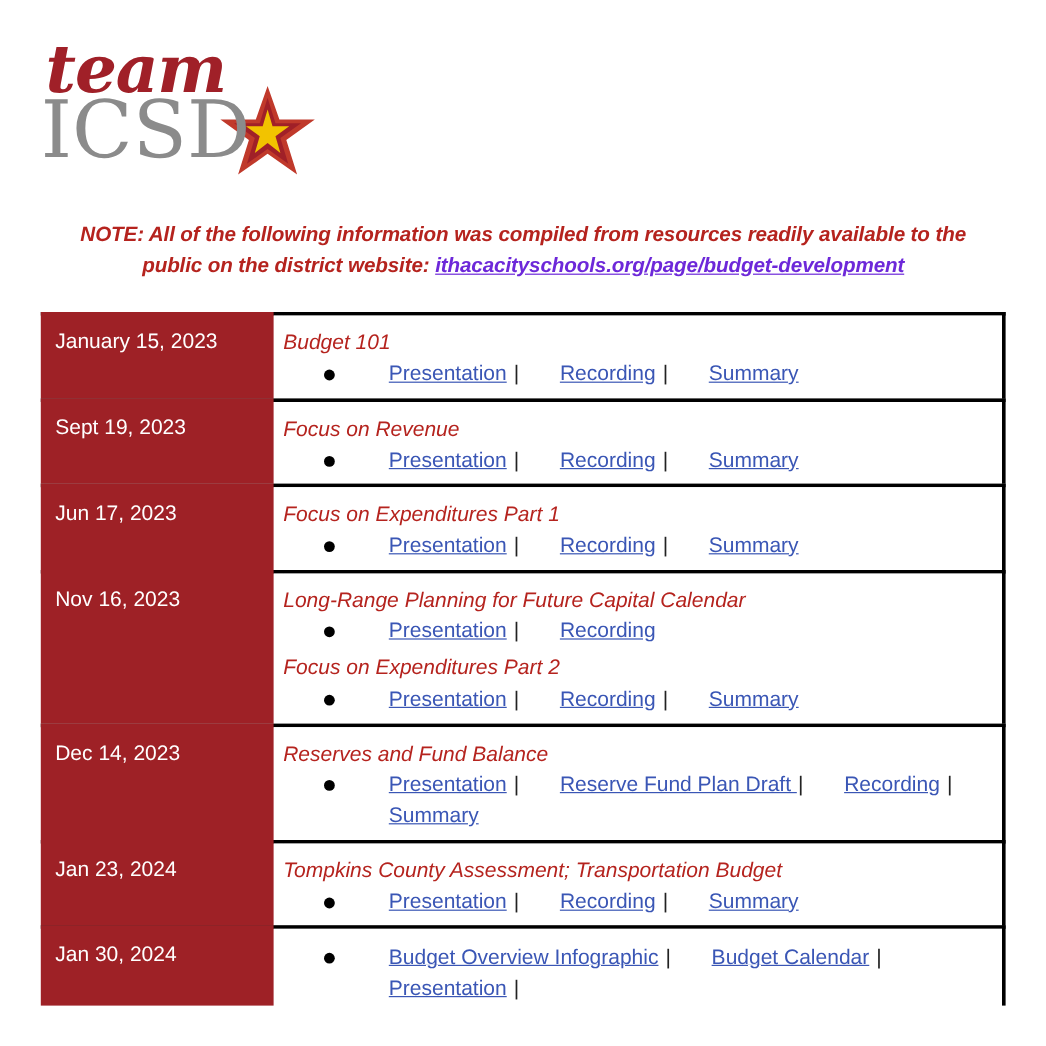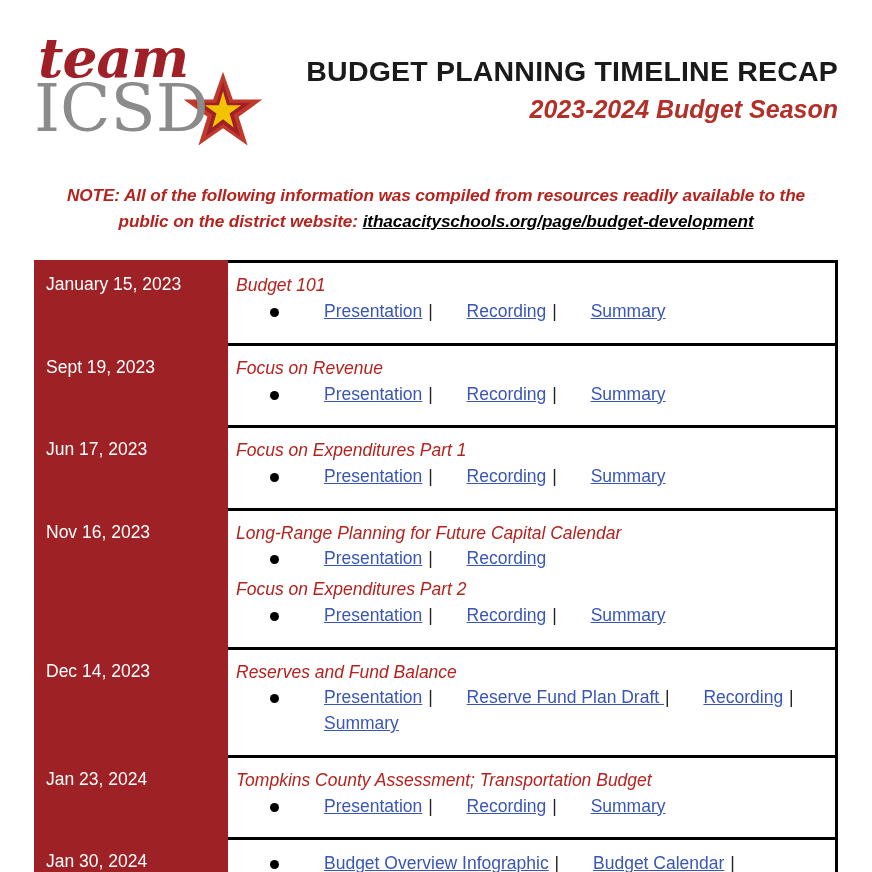--- a/index.html
+++ b/index.html
@@ -92,21 +92,21 @@
     text-align: center;
     font-family: "Liberation Sans", sans-serif;
     font-style: italic;
     font-weight: bold;
     font-size: 17.2px;
     line-height: 1.52;
     color: #b5231e;
     letter-spacing: -0.1px;
   }
   .note-link {
-    color: #000000;
+    color: #6d28d9;
     text-decoration: underline;
     font-style: italic;
     font-weight: bold;
     white-space: nowrap;
   }
 
   
   .table-wrap {
     margin: 26px 34px 0 34px;
     width: 804px;
@@ -130,21 +130,21 @@
     margin-top: -3px;
     position: relative;
     z-index: 2;
   }
   .gap-cell {
     flex: 0 0 8px;
     background: #ffffff;
   }
   .content-cell {
     flex: 1 1 auto;
-    padding: 11px 8px 12px 0px;
+    padding: 11px 8px 1px 0px;
     background: #ffffff;
   }
   .topic {
     font-family: "Liberation Sans", sans-serif;
     font-style: italic;
     font-size: 17.5px;
     color: #b5231e;
     line-height: 1.3;
     margin: 0 0 2px 0;
   }
@@ -192,24 +192,20 @@
     <div class="logo">
       <svg class="logo-star" viewBox="0 0 100 100">
         <polygon points="50,2 62,36 98,36 69,57 80,92 50,71 20,92 31,57 2,36 38,36" fill="#c0392b"></polygon>
         <polygon points="50,14 58,40 84,40 63,55 71,81 50,66 29,81 37,55 16,40 42,40" fill="#a02028"></polygon>
         <polygon points="50,26 55,43 72,43 58,53 63,70 50,60 37,70 42,53 28,43 45,43" fill="#f2c300"></polygon>
       </svg>
       <div class="logo-team">team</div>
       <div class="logo-icsd">ICSD</div>
     </div>
 
-    <div class="title-block">
-      <div class="title-main">BUDGET PLANNING TIMELINE RECAP</div>
-      <div class="title-sub">2023-2024 Budget Season</div>
-    </div>
   </div>
 
   <div class="note">
     <span>NOTE: All of the following information was compiled from resources readily available to the</span><br>
     <span>public on the district website: </span><a class="note-link" href="#">ithacacityschools.org/page/budget-development</a>
   </div>
 
   <div class="table-wrap" id="timeline-table">
       <div class="trow">
         <div class="date-cell">January 15, 2023</div>

